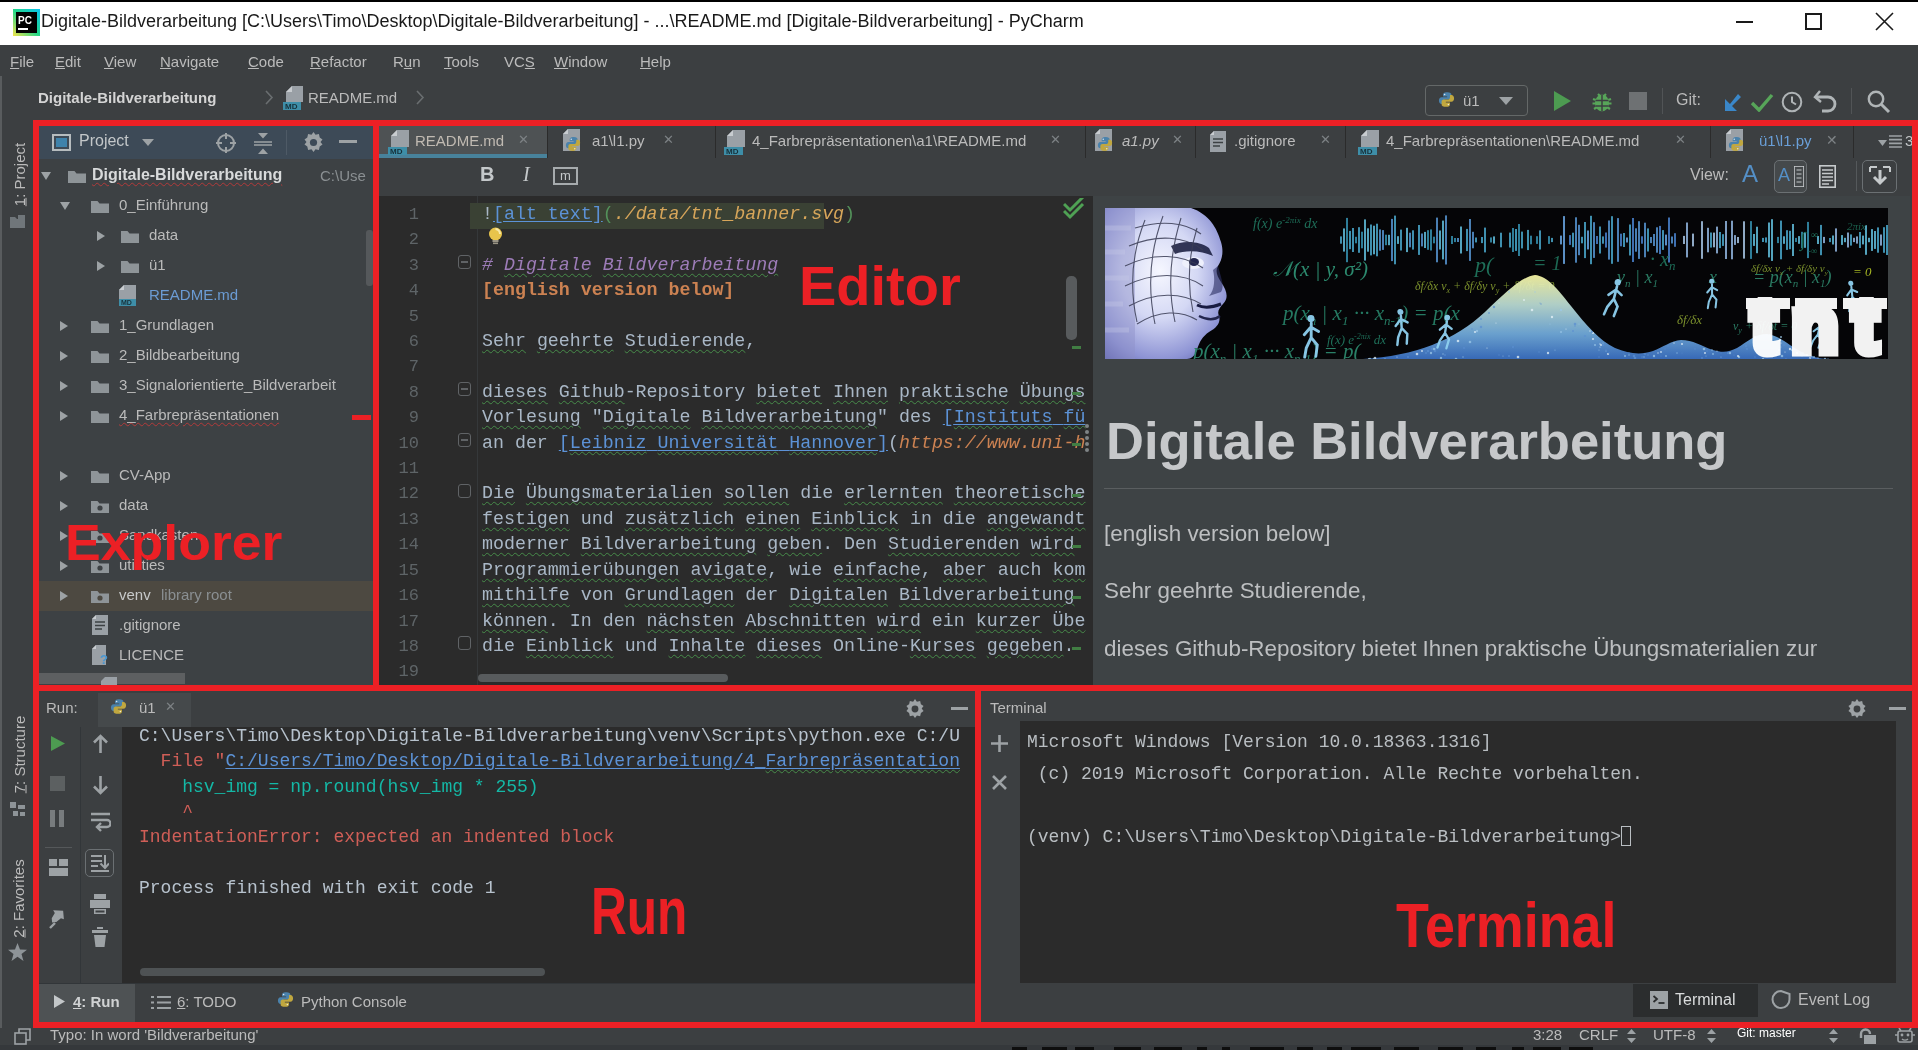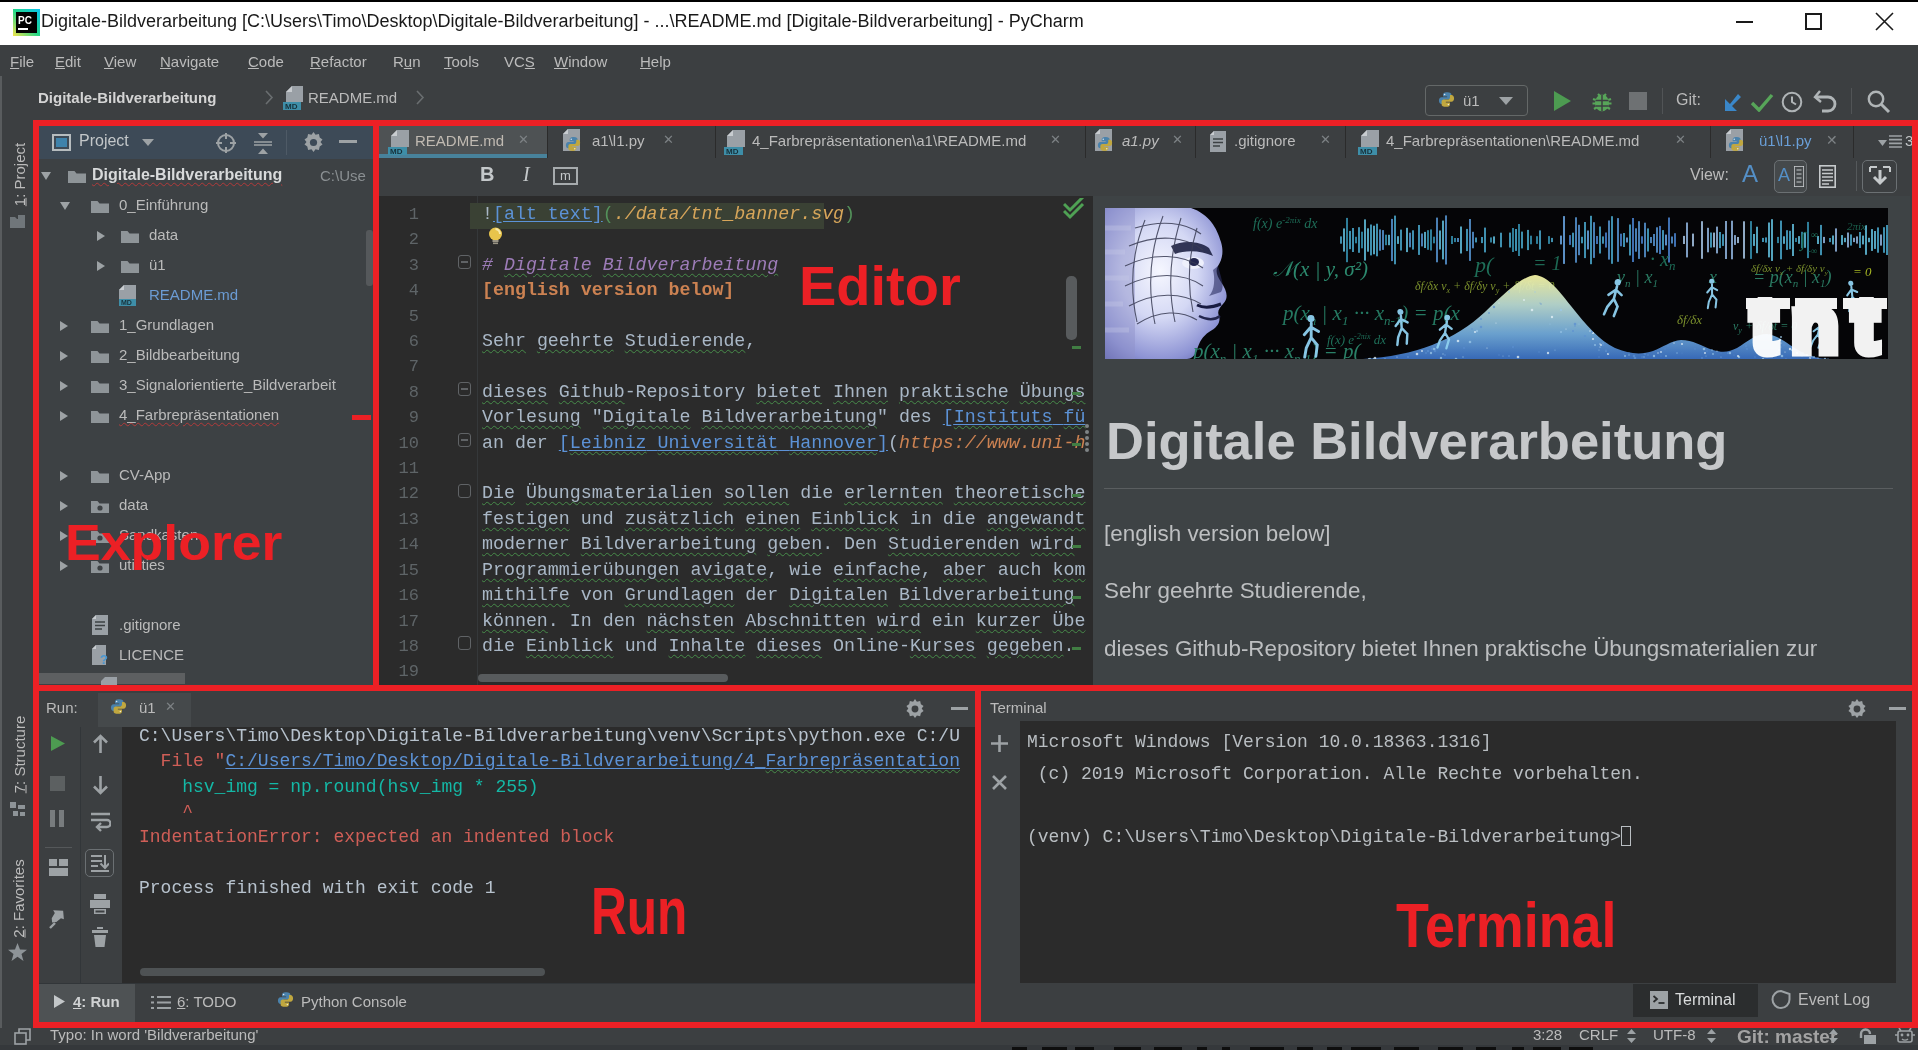--- a/index.html
+++ b/index.html
@@ -274,20 +274,31 @@
   </div>
   <div class="abs" style="left:0;top:390px;width:327px;height:30px;">
     <svg class="abs" style="left:20px;top:9px;" width="10" height="12">
           <path d="M1 1 L9 6 L1 11 z" fill="#9da2a5"></path>
         </svg>
     <svg class="abs" style="left:52px;top:7px;" width="18" height="15">
           <path d="M0 3 h6.5 l2 2.5 h9.5 v9.5 h-18 z" fill="#8e9498"></path>
           <circle cx="9" cy="10" r="2.6" fill="#3d4144"></circle>
         </svg>
     <span class="abs" style="left:80px;top:5px;">utilities</span>
+  </div>
+  <div class="abs" style="left:0;top:420px;width:334px;height:30px;background:#4d4941;">
+    <svg class="abs" style="left:20px;top:9px;" width="10" height="12">
+          <path d="M1 1 L9 6 L1 11 z" fill="#9da2a5"></path>
+        </svg>
+    <svg class="abs" style="left:52px;top:7px;" width="18" height="15">
+          <path d="M0 3 h6.5 l2 2.5 h9.5 v9.5 h-18 z" fill="#8e9498"></path>
+          <circle cx="9" cy="10" r="2.6" fill="#4d4941"></circle>
+        </svg>
+    <span class="abs" style="left:80px;top:5px;color:#c7c9ca;">venv</span>
+    <span class="abs" style="left:122px;top:5px;color:#8a8f92;">library root</span>
   </div>
   <div class="abs" style="left:0;top:450px;width:334px;height:30px;">
     <svg class="abs" style="left:53px;top:4px;" width="16" height="20">
           <path d="M0 4 L4 0 H16 V20 H0 z" fill="#9aa0a6"></path>
           <path d="M0 4 L4 0 V4 z" fill="#c8ccd0"></path>
           <path d="M3 7 h10 M3 10.5 h10 M3 14 h7" stroke="#3d4144" stroke-width="1.4"></path>
         </svg>
     <span class="abs" style="left:80px;top:5px;">.gitignore</span>
   </div>
   <div class="abs" style="left:0;top:480px;width:334px;height:30px;">
@@ -1031,21 +1042,21 @@
 <div class="abs" style="left:50px;top:1026px;font-size:15px;color:#bbbbbb;">Typo: In word 'Bildverarbeitung'</div>
 <div class="abs" style="left:1533px;top:1026px;font-size:15px;color:#bbbbbb;">3:28</div>
 <div class="abs" style="left:1579px;top:1026px;font-size:15px;color:#bbbbbb;">CRLF</div>
 <svg class="abs" style="left:1626px;top:1029px;" width="11" height="14">
       <path d="M5.5 0 L10 5 H1 z M5.5 14 L1 9 H10 z" fill="#9da2a5"></path>
     </svg>
 <div class="abs" style="left:1653px;top:1026px;font-size:15px;color:#bbbbbb;">UTF-8</div>
 <svg class="abs" style="left:1706px;top:1029px;" width="11" height="14">
       <path d="M5.5 0 L10 5 H1 z M5.5 14 L1 9 H10 z" fill="#9da2a5"></path>
     </svg>
-<div class="abs" style="left:1737px;top:1026px;font-size:19px;color:#a3a3a3;font-weight:bold;">Git: master</div>
+<div class="abs" style="left:1737px;top:1026px;font-size:12px;color:#ffffff;">Git: master</div>
 <svg class="abs" style="left:1828px;top:1029px;" width="11" height="14">
       <path d="M5.5 0 L10 5 H1 z M5.5 14 L1 9 H10 z" fill="#9da2a5"></path>
     </svg>
 <svg class="abs" style="left:1858px;top:1028px;" width="20" height="17">
       <rect x="6" y="7" width="12" height="9" fill="#9da2a5"></rect>
       <path d="M3 10 V6 a4.5 4.5 0 0 1 9 0" fill="none" stroke="#9da2a5" stroke-width="2.4"></path>
     </svg>
 <svg class="abs" style="left:1895px;top:1027px;" width="20" height="18">
       <rect x="3" y="4" width="14" height="11" rx="2" fill="none" stroke="#9da2a5" stroke-width="1.6"></rect>
       <path d="M0 8 h3 M17 8 h3 M6 4 L4 1 M14 4 L16 1" stroke="#9da2a5" stroke-width="1.6"></path>

